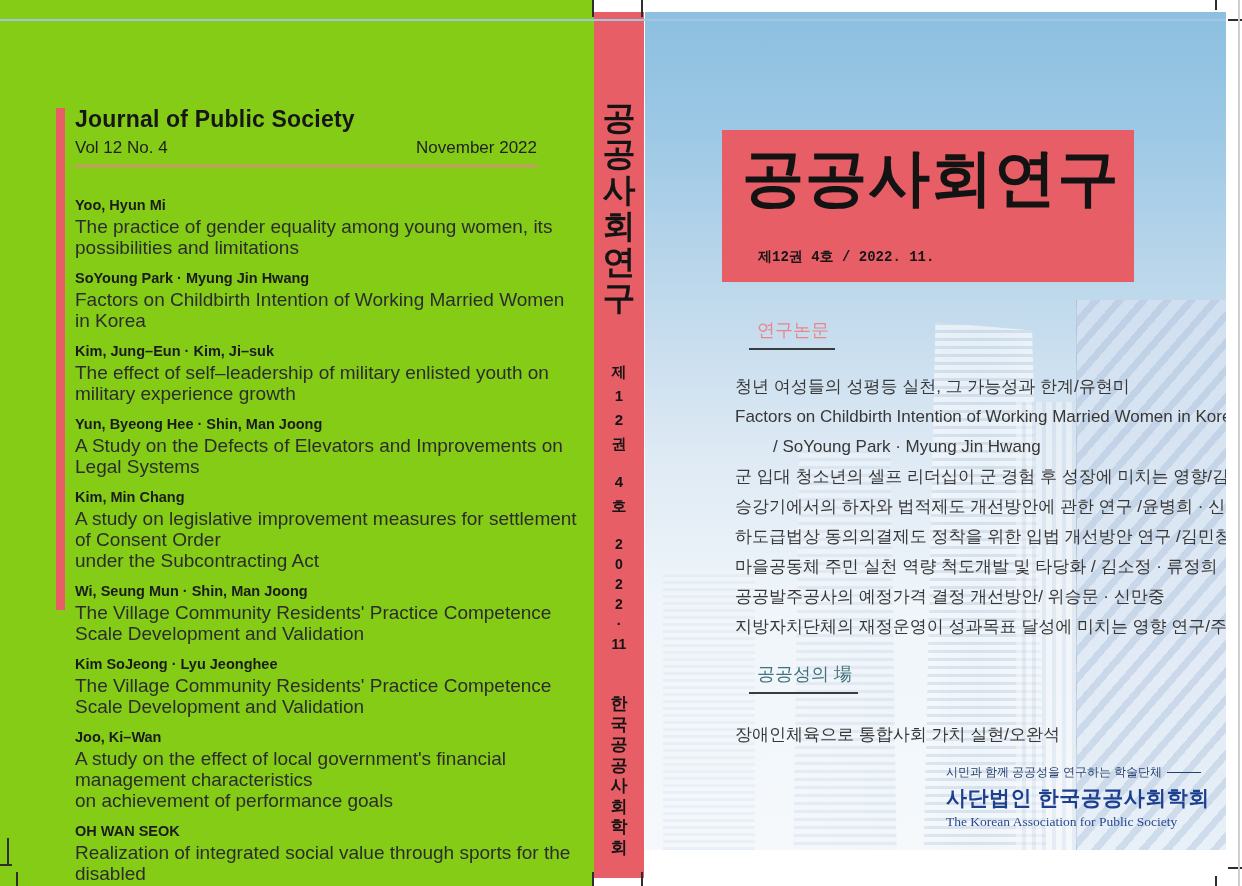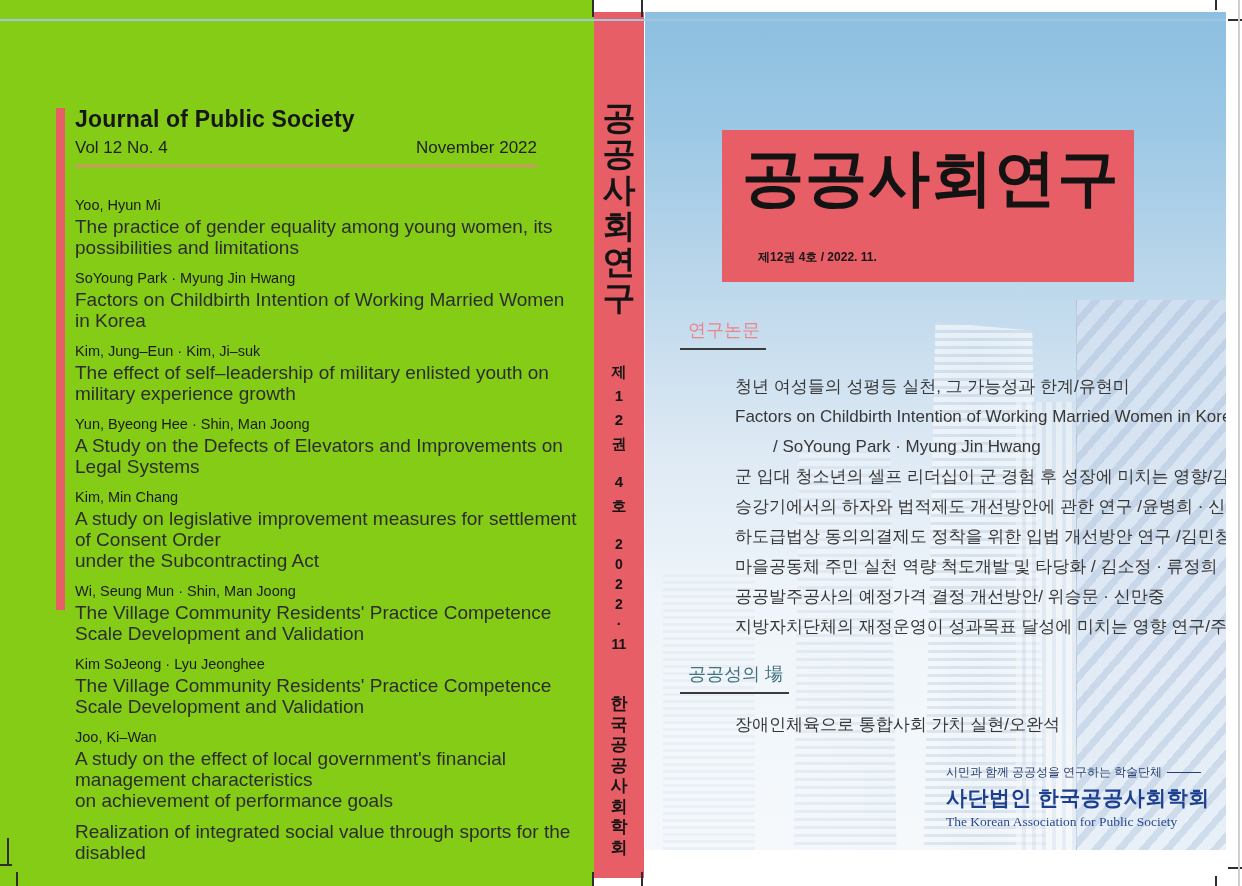--- a/index.html
+++ b/index.html
@@ -17,21 +17,21 @@
   
   .back-cover { position:absolute; left:0; top:0; width:594px; height:886px; background:#84cc16; }
   .accent-bar { position:absolute; left:56px; top:108px; width:9px; height:502px; background:#e85e66; }
   .bc-header { position:absolute; left:75px; top:106px; width:462px; }
   .bc-title { font-size:23px; font-weight:bold; color:#161616; letter-spacing:.2px; }
   .bc-subrow { display:flex; justify-content:space-between; align-items:center;
                margin-top:5px; padding-bottom:7px; border-bottom:2px solid #e8838a;
                font-size:17px; color:#1f1f1f; }
   .back-toc { position:absolute; left:75px; top:195px; width:505px; }
   .entry { margin-bottom:10px; }
-  .entry-authors { font-size:14.5px; font-weight:normal; color:#1b1b1b; line-height:21px; }
+  .entry-authors { font-size:14.5px; font-weight:bold; color:#1b1b1b; line-height:21px; }
   .entry-title { font-size:19px; color:#2c2c2c; line-height:21px; }
 
   
   .spine { position:absolute; left:594px; top:12px; width:50px; height:866px; background:#e85e66;
            display:flex; flex-direction:column; align-items:center; }
   .spine-char { text-align:center; color:#141414; }
   [data-name="spine-title"] { margin-top:88px; }
   [data-name="spine-title"] .spine-char { font-size:33px; font-weight:bold; line-height:36px; }
   [data-name="spine-volume"] { margin-top:44px; }
   [data-name="spine-volume"] .spine-char { font-size:15px; font-weight:bold; line-height:24px; }
@@ -66,30 +66,30 @@
       repeating-linear-gradient(90deg, rgba(255,255,255,.5) 0 6px, rgba(172,192,218,.28) 6px 10px),
       linear-gradient(180deg,#e2ebf4,#ecf2f8); opacity:.55; }
   .bld-far { left:18px; top:560px; width:92px; height:310px;
     background:
       repeating-linear-gradient(0deg, rgba(255,255,255,.5) 0 4px, rgba(175,195,220,.22) 4px 7px),
       #e8eff6; opacity:.4; }
 
   .title-box { position:absolute; left:77px; top:118px; width:412px; height:152px; background:#e85e66; }
   .fc-title { position:absolute; left:20px; top:14px; font-size:62px; font-weight:900;
               color:#131313; letter-spacing:1px; line-height:1.1; white-space:nowrap; }
-  .fc-issue { position:absolute; left:36px; bottom:16px; font-size:12px; font-weight:bold; color:#161616; }
+  .fc-issue { position:absolute; left:36px; bottom:16px; font-size:14px; font-weight:bold; color:#161616;font-family:Liberation Mono, monospace; }
 
   .front-toc { position:absolute; left:0; top:306px; width:100%; }
   .front-section { }
   .front-section + .front-section { margin-top:20px; }
-  .section-label { display:inline-block; margin-left:35px; padding:0 6px 6px 8px; min-width:64px;
+  .section-label { display:inline-block; margin-left:104px; padding:0 6px 6px 8px; min-width:64px;
                    font-size:18px; color:#e8868c; border-bottom:2.5px solid #3c3c3c; }
   .front-section:nth-child(2) .section-label { color:#43727f; }
   .front-items { margin:22px 0 0 90px; }
-  .front-section:nth-child(2) .front-items { margin-top:16px; }
+  .front-section:nth-child(2) .front-items { margin-top:26px; }
   .front-item { font-size:17px; color:#373737; line-height:30px; white-space:nowrap; }
   .front-item.indent { padding-left:38px; }
 
   .assoc { position:absolute; right:62px; top:752px; width:218px; text-align:center;
            font-family:"Liberation Serif", serif; }
   .assoc-tagline { display:flex; align-items:center; gap:5px; font-size:12px; color:#27406e; white-space:nowrap;text-align:center; }
   .assoc-tagline::after { content:""; flex:1; min-width:34px; border-top:1.5px solid #27406e; }
   .assoc-kr { margin-top:3px; font-size:21px; font-weight:bold; color:#1d3f8f; letter-spacing:.5px; white-space:nowrap; }
   .assoc-en { margin-top:2px; font-size:13.5px; color:#2a4a8f; white-space:nowrap; }
 </style>
@@ -134,20 +134,21 @@
       <div class="entry" data-name="toc-entry">
         <div class="entry-authors" data-name="entry-authors">Kim SoJeong · Lyu Jeonghee</div>
         <div class="entry-title" data-name="entry-title-line">The Village Community Residents' Practice Competence Scale Development and Validation</div>
       </div>
       <div class="entry" data-name="toc-entry">
         <div class="entry-authors" data-name="entry-authors">Joo, Ki–Wan</div>
         <div class="entry-title" data-name="entry-title-line">A study on the effect of local government's financial management characteristics</div>
         <div class="entry-title" data-name="entry-title-line">on achievement of performance goals</div>
       </div>
       <div class="entry" data-name="toc-entry">
+        <div class="entry-authors" data-name="entry-authors">OH WAN SEOK</div>
         <div class="entry-title" data-name="entry-title-line">Realization of integrated social value through sports for the disabled</div>
       </div>
     </div>
 </div>
 
 <div class="spine" data-name="spine">
     <div class="spine-block" data-name="spine-title">
       <div class="spine-char" data-name="spine-char">공</div>
       <div class="spine-char" data-name="spine-char">공</div>
       <div class="spine-char" data-name="spine-char">사</div>

